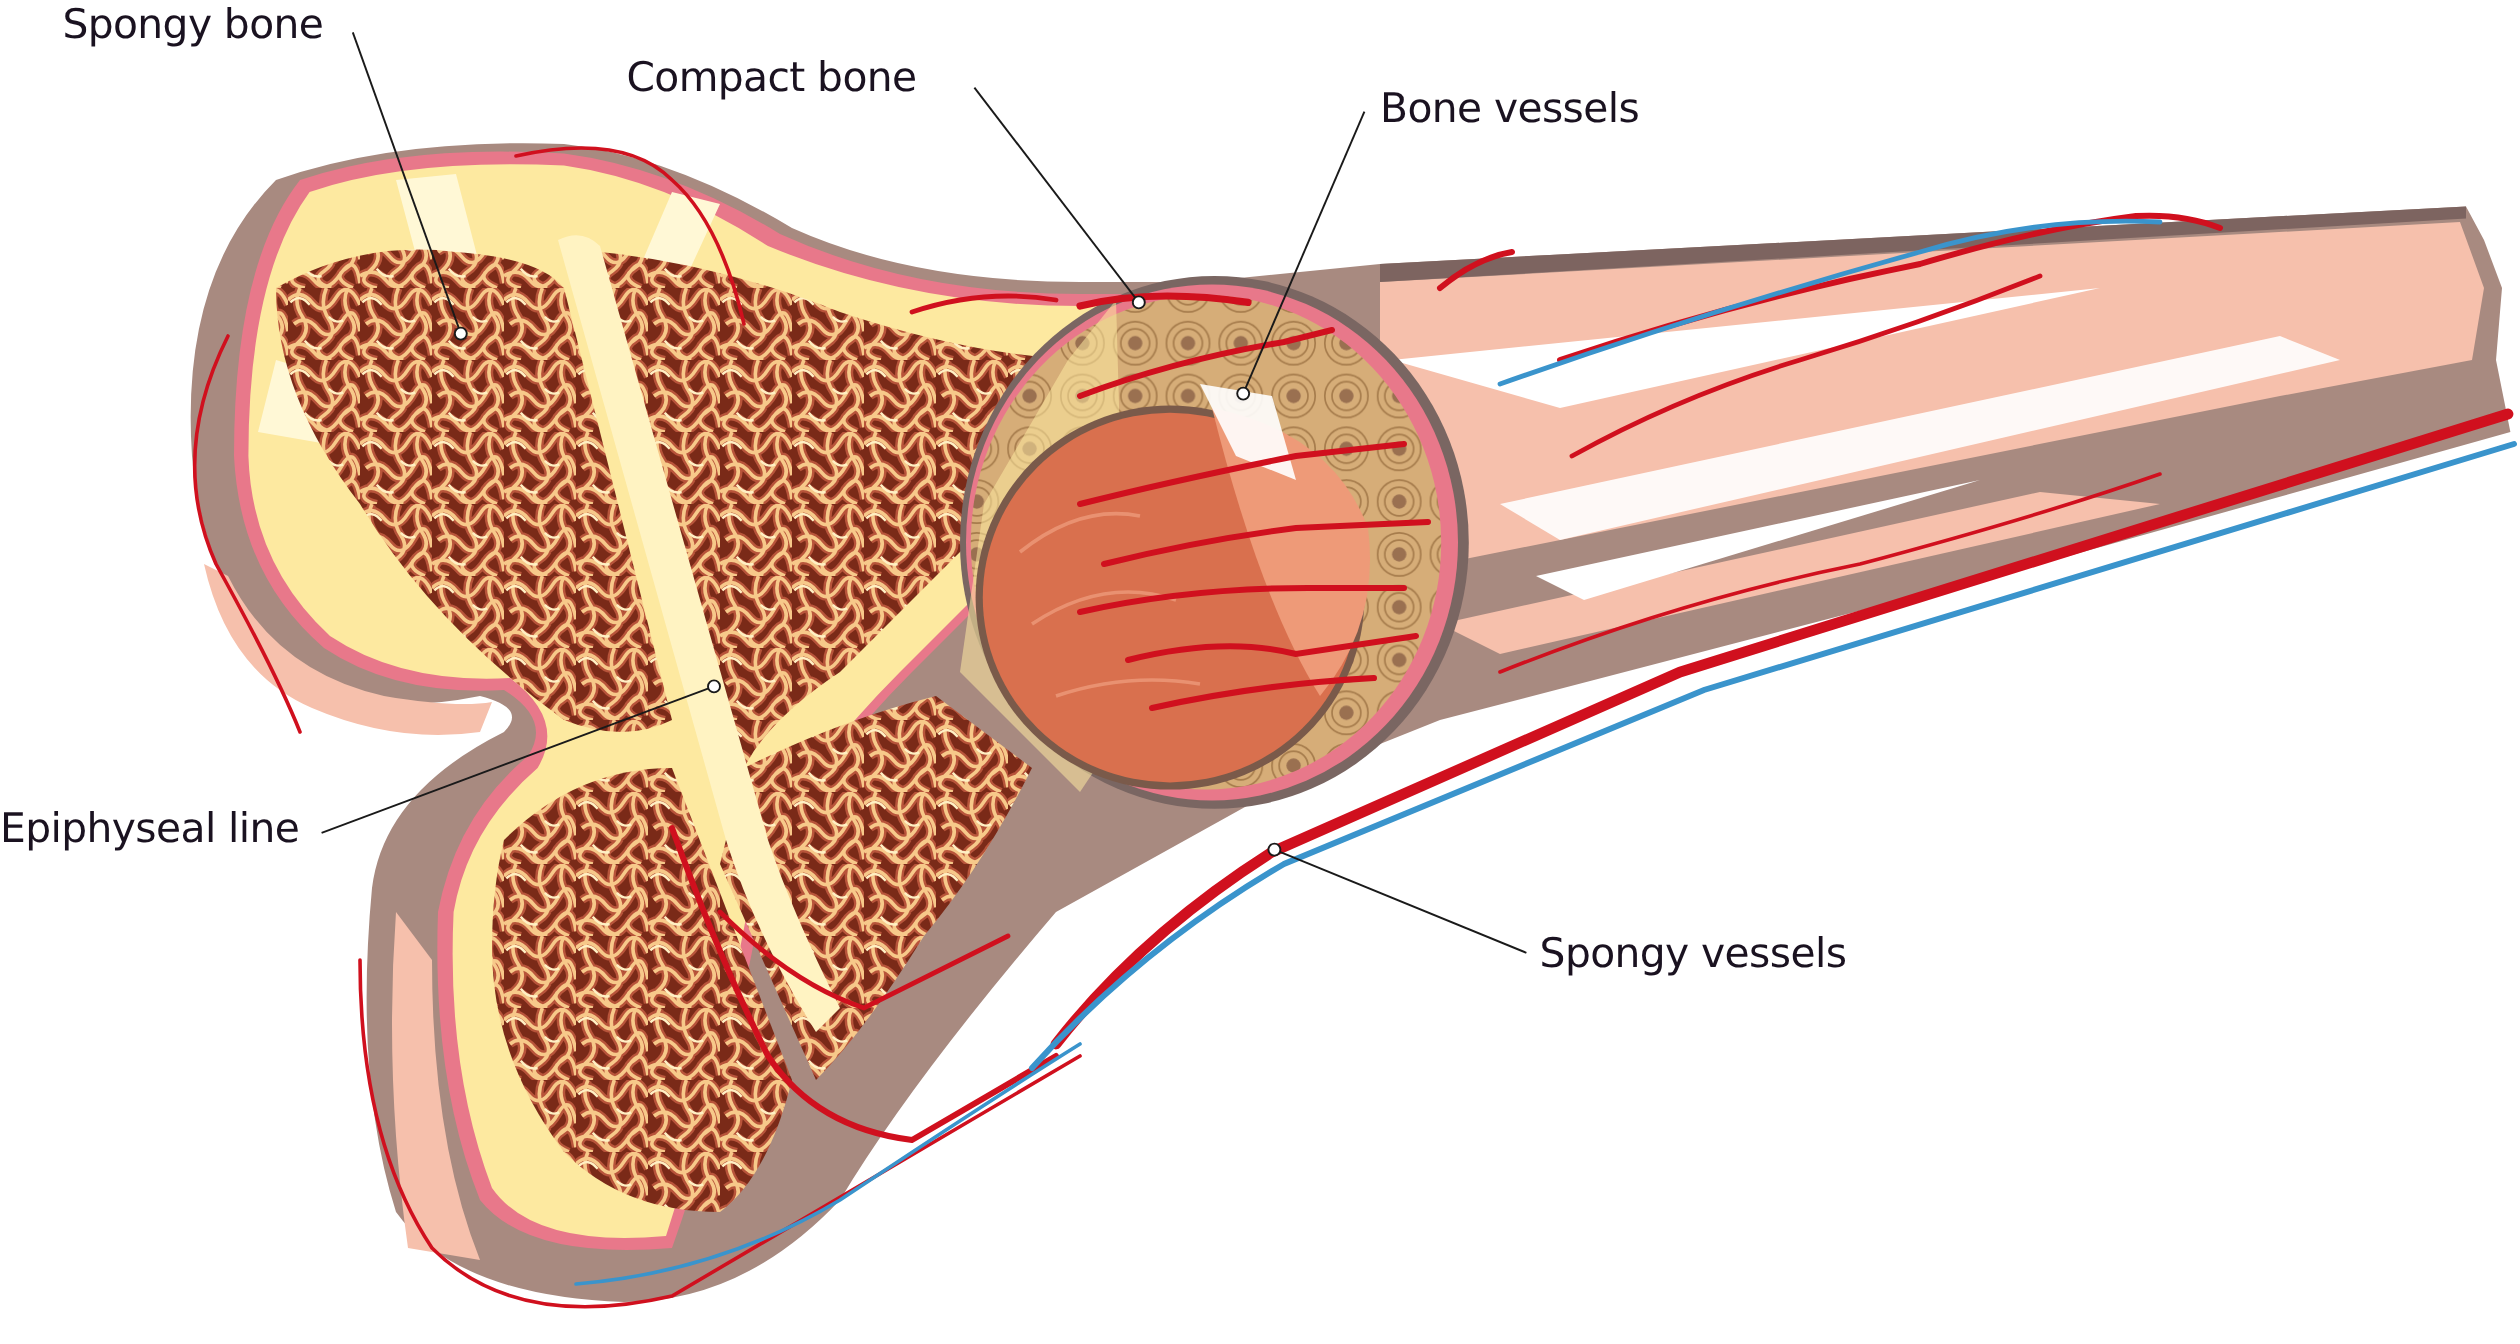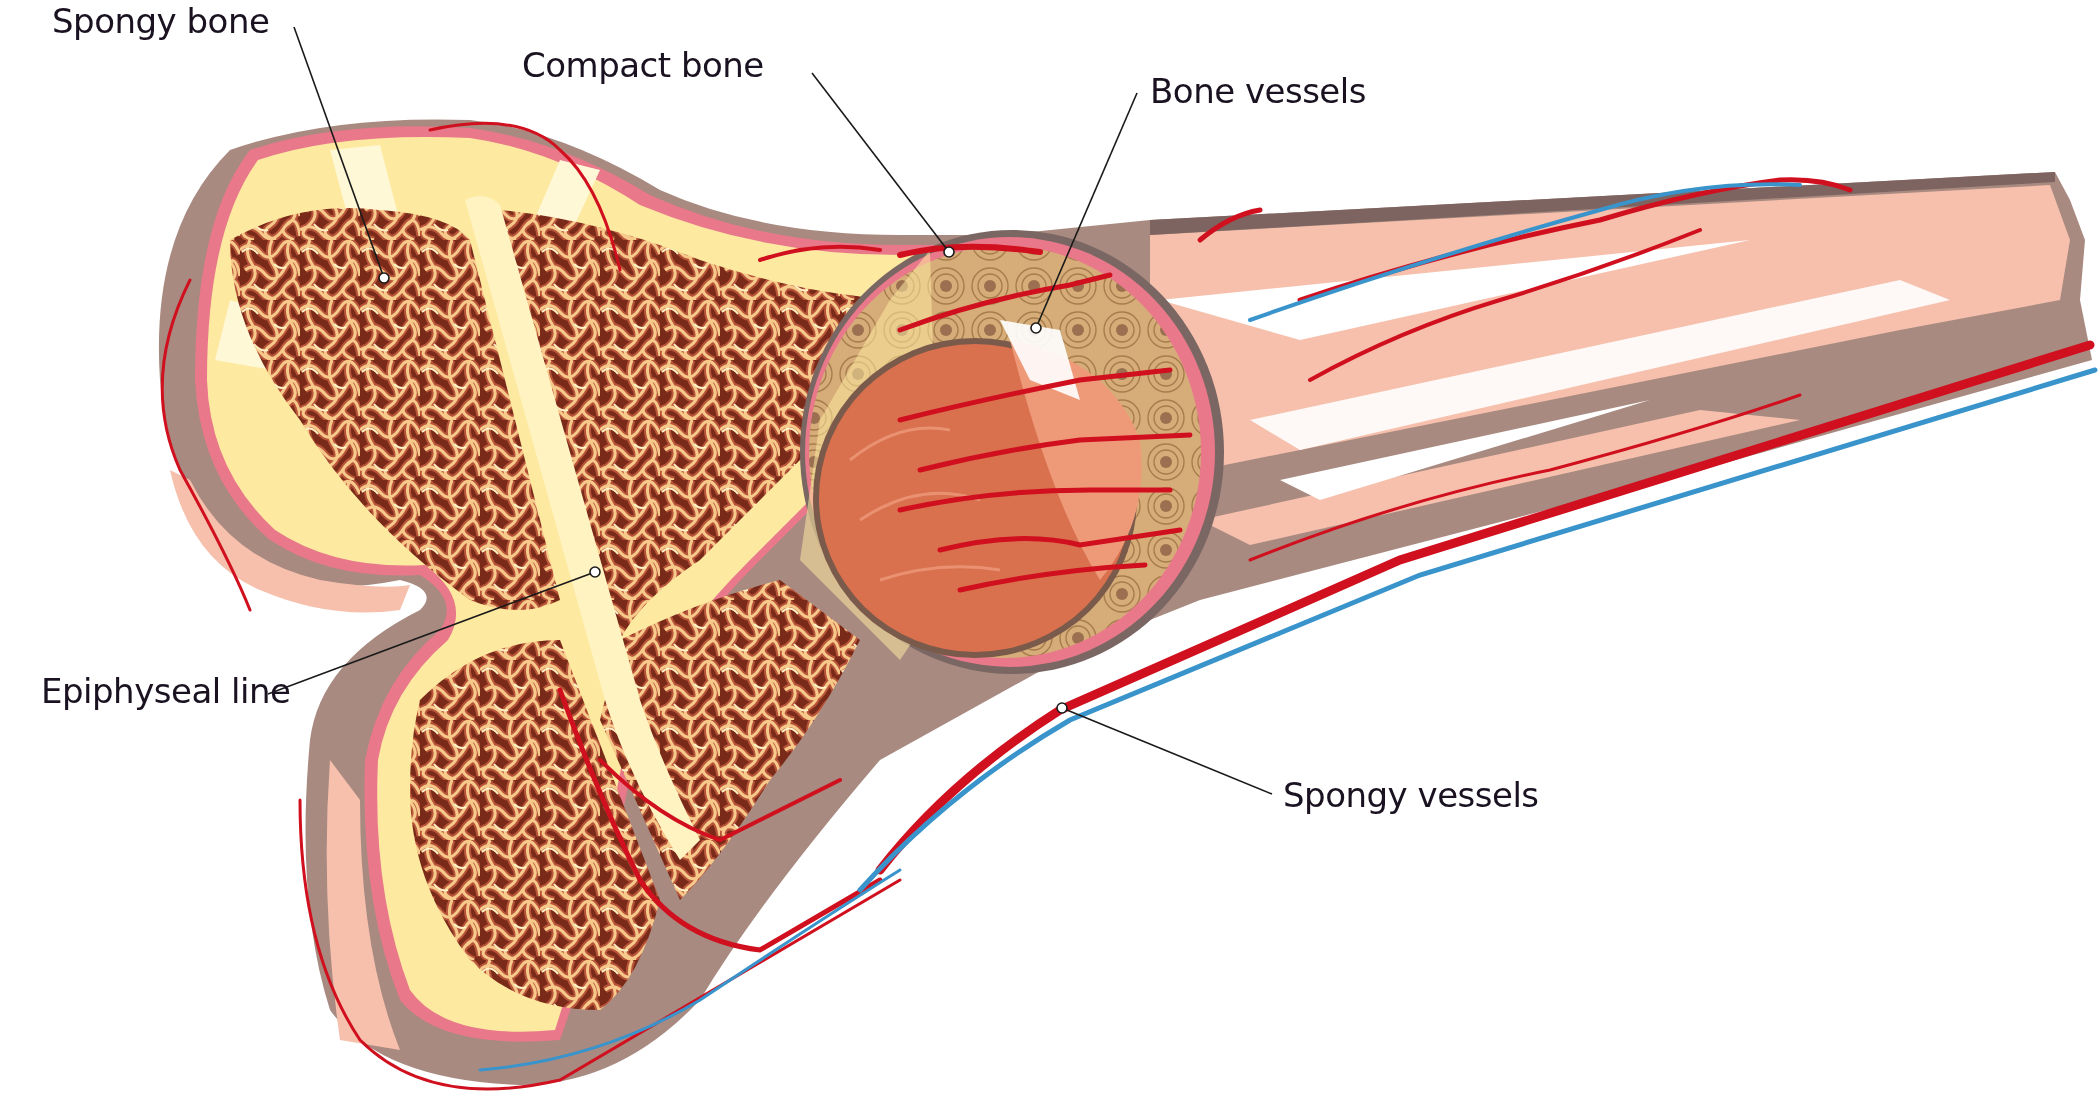--- a/index.html
+++ b/index.html
@@ -118,15 +118,15 @@
     <line x1="268" y1="694" x2="595" y2="572"></line>
         <circle cx="595" cy="572" r="5"></circle>
     <line x1="1272" y1="794" x2="1062" y2="708"></line>
         <circle cx="1062" cy="708" r="5"></circle>
   </g>
 </svg>
 
   <span class="label" style="left:52px; top:4px;">Spongy bone</span>
   <span class="label" style="left:512px; top:48px;margin-left:10px;">Compact bone</span>
   <span class="label" style="left:1150px; top:74px;">Bone vessels</span>
-  <span class="label" style="left:0px; top:674px;padding-left:41px;">Epiphyseal line</span>
+  <span class="label" style="left:0px; top:674px;">Epiphyseal line</span>
   <span class="label" style="left:1283px; top:778px;">Spongy vessels</span>
 </div>
 
 </body></html>

